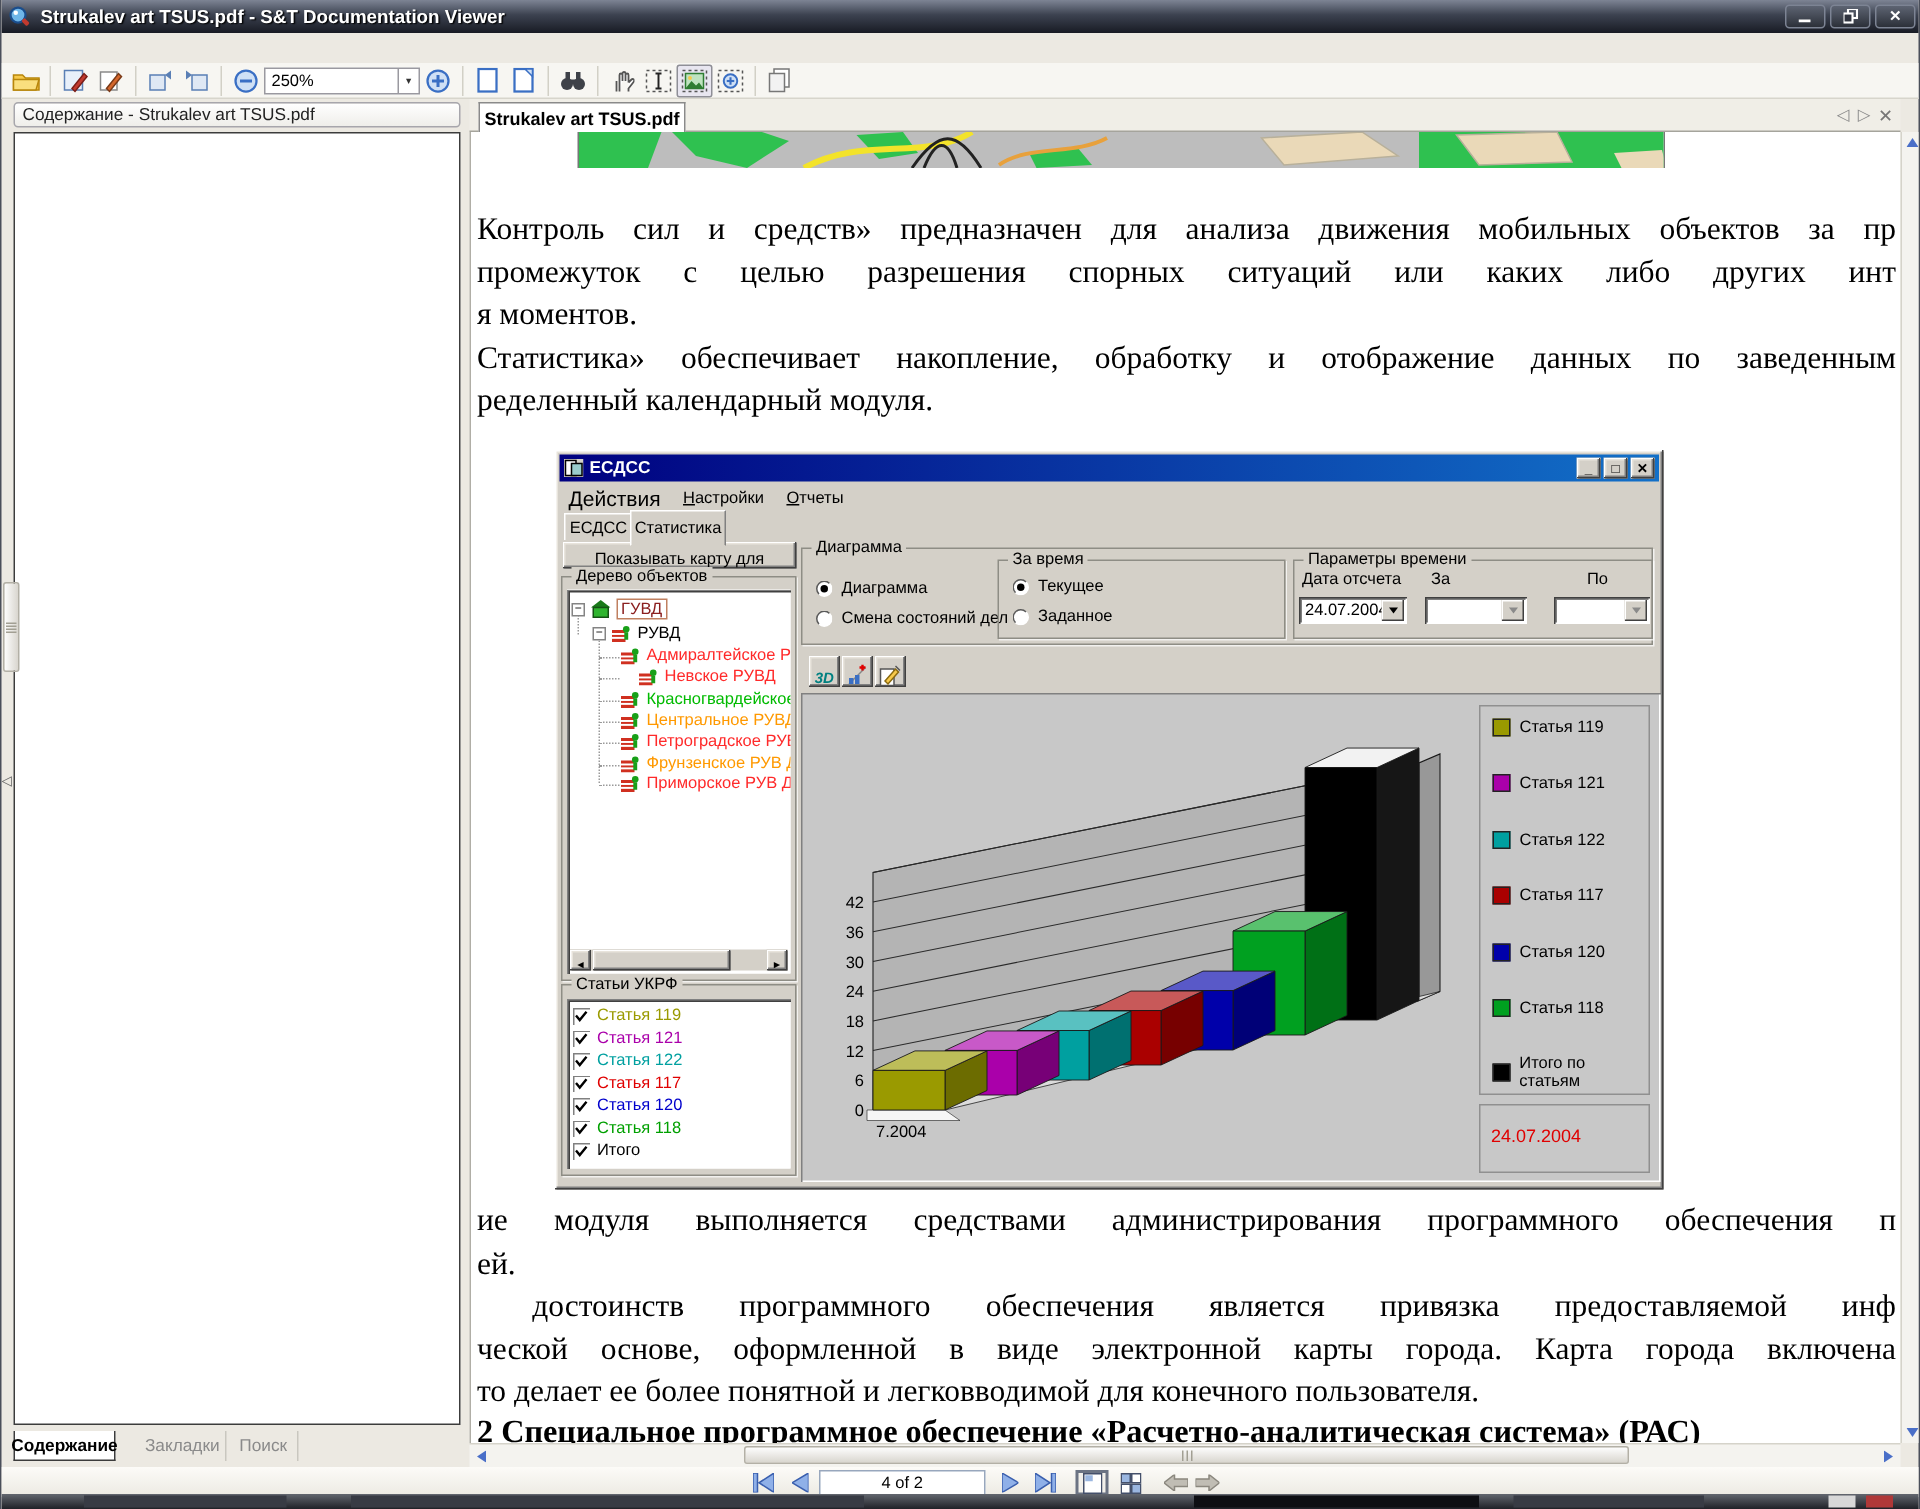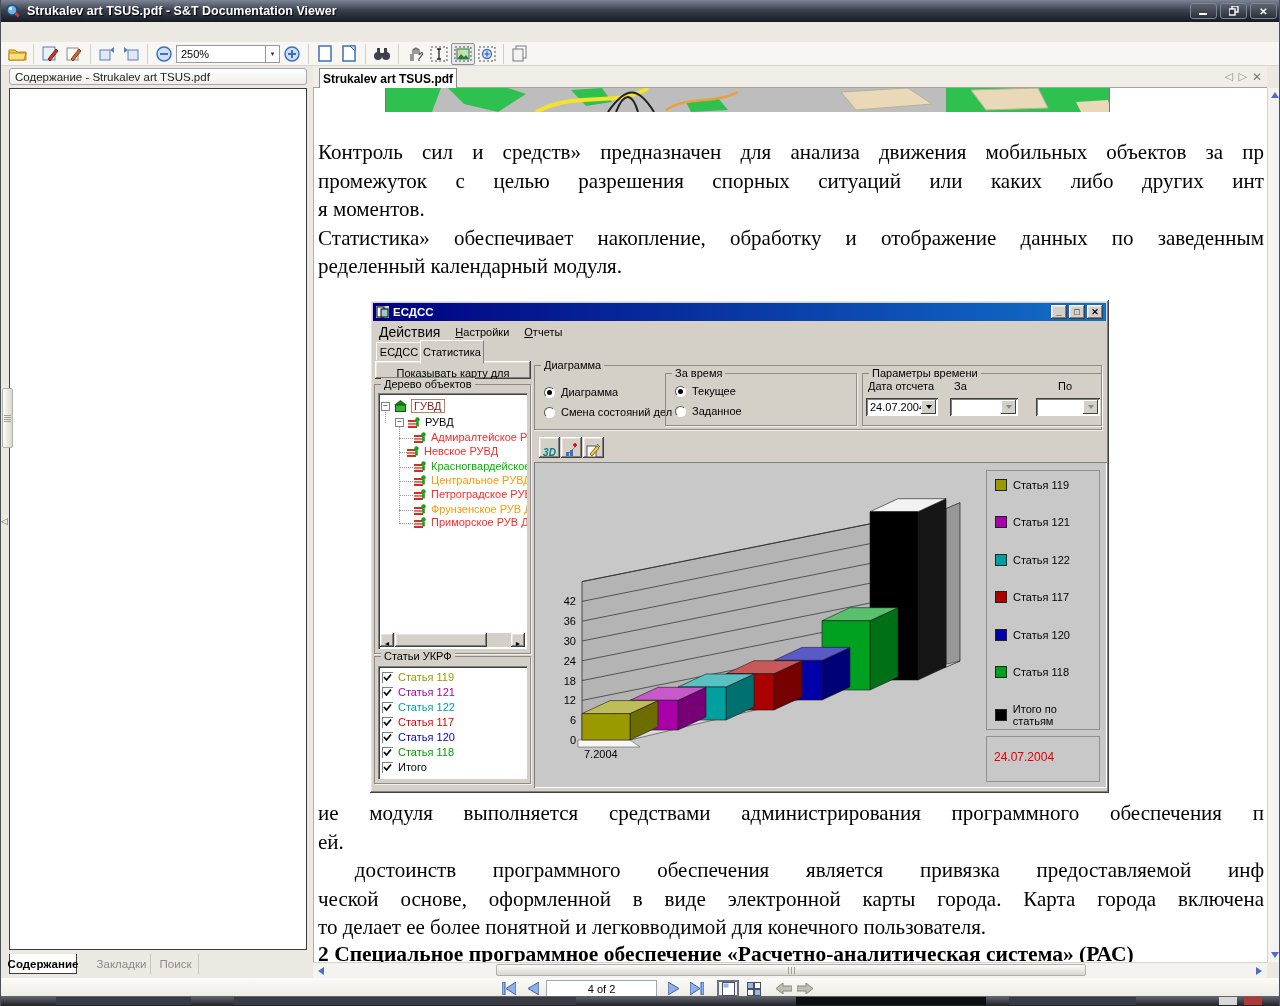--- a/index.html
+++ b/index.html
@@ -348,21 +348,21 @@
                   <rect x="0" y="4" width="9" height="8" fill="#d03020"></rect>
                   <rect x="0" y="6" width="9" height="1.3" fill="#fff"></rect>
                   <rect x="0" y="8.6" width="9" height="1.3" fill="#fff"></rect>
                   <circle cx="9.5" cy="3.5" r="2.2" fill="#18a018"></circle>
                   <rect x="8.2" y="5.5" width="2.6" height="5" fill="#18a018"></rect>
                 </svg>
               </span>
               <span style="margin-left: 5px; color: rgb(255, 42, 42);">Адмиралтейское Р</span>
             </div>
             <div class="hdotline" style="left: 21px; top: 59px; width: 14px;"></div>
-            <div class="treerow" style="left: 29px; top: 52px;">
+            <div class="treerow" style="left: 48px; top: 52px;">
               <span style="display:flex">
                 <svg width="12" height="12">
                   <rect x="0" y="4" width="9" height="8" fill="#d03020"></rect>
                   <rect x="0" y="6" width="9" height="1.3" fill="#fff"></rect>
                   <rect x="0" y="8.6" width="9" height="1.3" fill="#fff"></rect>
                   <circle cx="9.5" cy="3.5" r="2.2" fill="#18a018"></circle>
                   <rect x="8.2" y="5.5" width="2.6" height="5" fill="#18a018"></rect>
                 </svg>
               </span>
               <span style="margin-left: 5px; color: rgb(255, 42, 42);">Невское РУВД</span>

